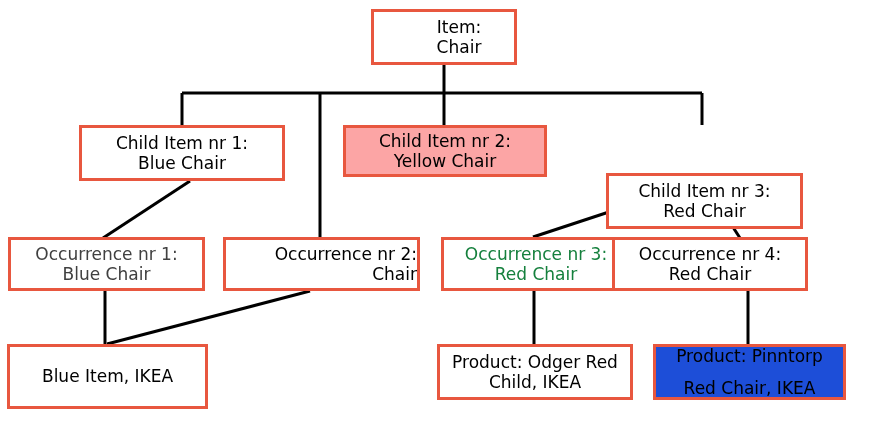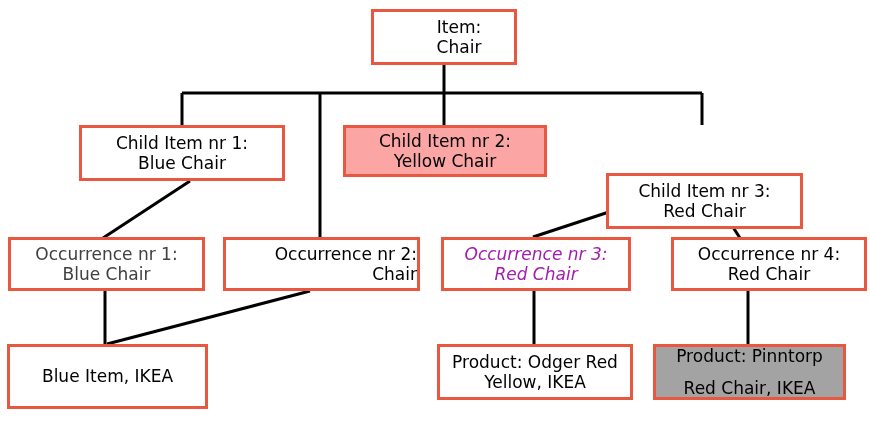--- a/index.html
+++ b/index.html
@@ -82,32 +82,32 @@
       <span class="line2">Red Chair</span>
     </div>
     <div class="node" style="left: 8px; top: 237px; width: 197px; height: 54px; border-color: rgb(232, 87, 63); background: rgb(255, 255, 255); color: #404040;">
       <span class="line1">Occurrence nr 1:</span>
       <span class="line2">Blue Chair</span>
     </div>
     <div class="node" style="left: 223px; top: 237px; width: 197px; height: 54px; border-color: rgb(232, 87, 63); background: rgb(255, 255, 255); color: rgb(0, 0, 0); align-items: flex-end;">
       <span class="line1">Occurrence nr 2:</span>
       <span class="line2">Chair</span>
     </div>
-    <div class="node" style="left: 441px; top: 237px; width: 190px; height: 54px; border-color: rgb(232, 87, 63); background: rgb(255, 255, 255); color: #a21caf; font-style: italic;">
+    <div class="node" style="left: 441px; top: 237px; width: 190px; height: 54px; border-color: rgb(232, 87, 63); background: rgb(255, 255, 255); color: #15803d;">
       <span class="line1">Occurrence nr 3:</span>
       <span class="line2">Red Chair</span>
     </div>
-    <div class="node" style="left: 671px; top: 237px; width: 196px; height: 54px; border-color: rgb(232, 87, 63); background: rgb(255, 255, 255); color: rgb(0, 0, 0);">
+    <div class="node" style="left: 612px; top: 237px; width: 196px; height: 54px; border-color: rgb(232, 87, 63); background: rgb(255, 255, 255); color: rgb(0, 0, 0);">
       <span class="line1">Occurrence nr 4:</span>
       <span class="line2">Red Chair</span>
     </div>
     <div class="node" style="left: 7px; top: 344px; width: 201px; height: 65px; border-color: rgb(232, 87, 63); background: rgb(255, 255, 255); color: rgb(0, 0, 0);">
       <span class="line2">Blue Item, IKEA</span>
     </div>
     <div class="node" style="left: 437px; top: 344px; width: 196px; height: 56px; border-color: rgb(232, 87, 63); background: rgb(255, 255, 255); color: rgb(0, 0, 0);">
       <span class="line1">Product: Odger Red</span>
-      <span class="line2">Yellow, IKEA</span>
+      <span class="line2">Child, IKEA</span>
     </div>
-    <div class="node" style="left: 653px; top: 344px; width: 193px; height: 56px; border-color: rgb(232, 87, 63); background: #a3a3a3; color: rgb(0, 0, 0); gap: 12px;">
+    <div class="node" style="left: 653px; top: 344px; width: 193px; height: 56px; border-color: rgb(232, 87, 63); background: #1d4ed8; color: rgb(0, 0, 0); gap: 12px;">
       <span class="line1">Product: Pinntorp</span>
       <span class="line2">Red Chair, IKEA</span>
     </div>
   </div>
 
 </body></html>

